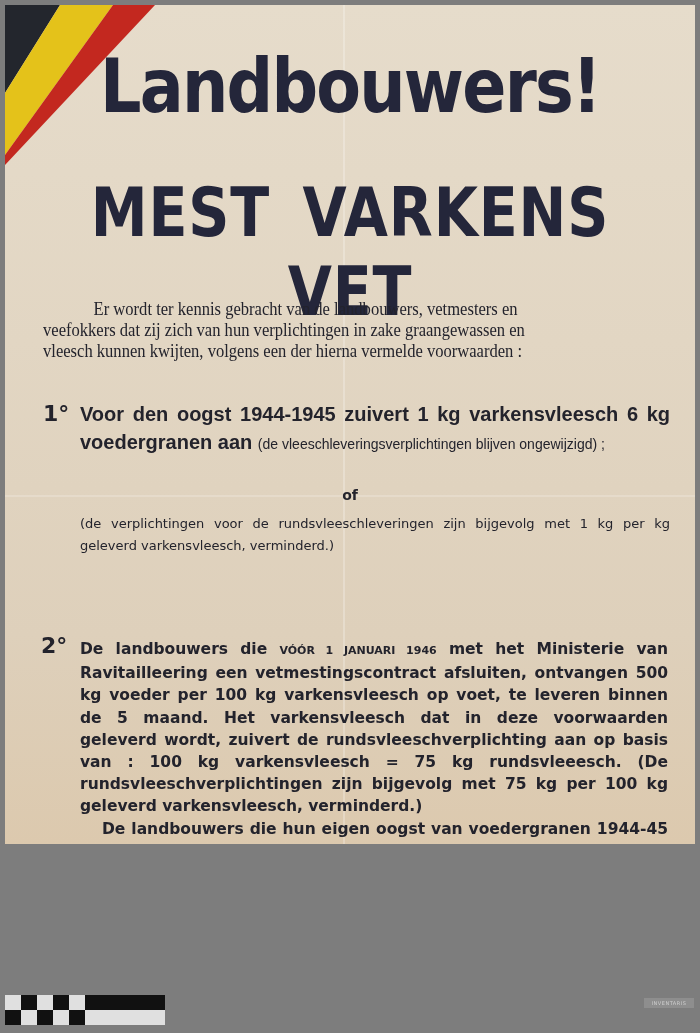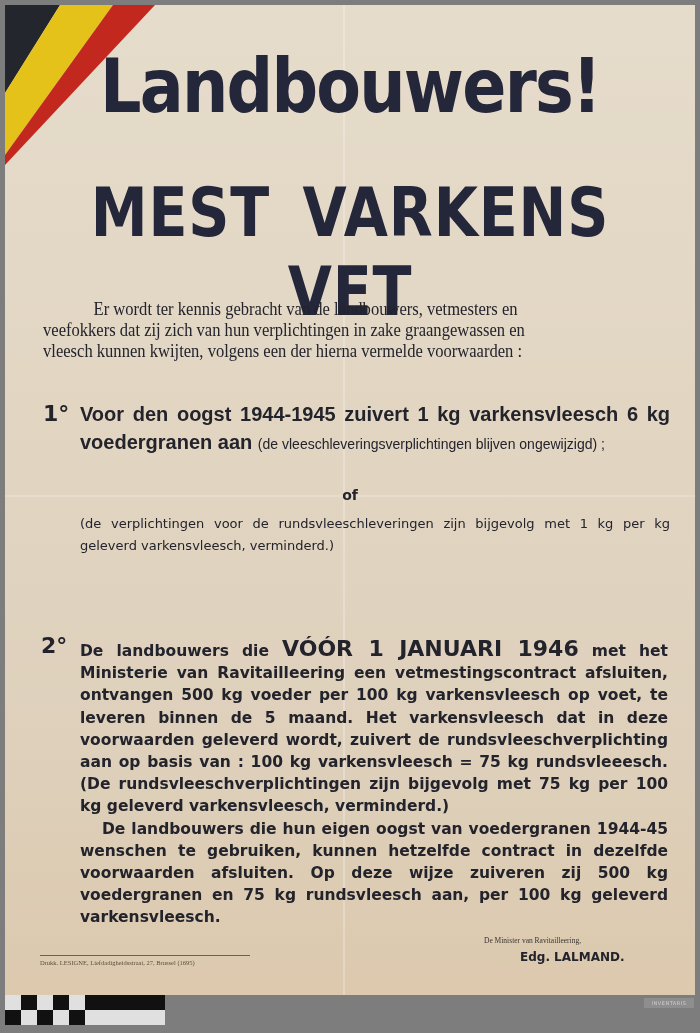--- a/index.html
+++ b/index.html
@@ -2,21 +2,21 @@
 <html><head>
 <meta charset="utf-8">
 <style>
   html, body { margin:0; padding:0; }
   body {
     width:700px; height:1033px; overflow:hidden;
     background:#7d7d7d; position:relative;
     font-family:"DejaVu Sans", sans-serif;
   }
   .poster {
-    position:absolute; left:5px; top:5px; width:690px; height:990px;
+    position:absolute; left:5px; top:5px; width:690px; height:839px;
     background:linear-gradient(180deg,#e6dccb 0%,#e2d6c3 40%,#ded0bb 75%,#dcc9ae 100%);
     overflow:hidden; color:#23232c;
   }
   .fold-v { position:absolute; left:338px; top:0; width:2px; height:100%; background:rgba(255,255,255,0.25); }
   .fold-h { position:absolute; left:0; top:490px; width:100%; height:2px; background:rgba(255,255,255,0.2); }
   .flag { position:absolute; left:0; top:0; width:160px; height:160px; }
   .title1 {
     position:absolute; left:0; width:690px; top:38px; text-align:center;
     font-family:"DejaVu Sans", sans-serif; font-weight:bold;
     font-size:74px; letter-spacing:-2px; color:#24263a;
@@ -57,21 +57,21 @@
   .sec1b .note {
     font-size:13px; font-weight:normal; line-height:22px; margin-top:2px;
   }
   .sec2 {
     position:absolute; left:75px; top:633px; width:588px;
     font-family:"DejaVu Sans", sans-serif; font-size:15.5px; line-height:22.2px;
     text-align:justify; font-weight:600;
   }
   .sec2 p { margin:0; }
   .sec2 .indent2 { text-indent:22px; }
-  .sec2 b { font-weight:bold; font-size:22px; }
+  .sec2 b { font-weight:bold; font-size:11px; }
   .printer-line { position:absolute; left:35px; top:950px; width:210px; height:1px; background:#6a6050; }
   .printer {
     position:absolute; left:35px; top:954px; font-family:"Liberation Serif", serif;
     font-size:6.5px; color:#5a5040; white-space:nowrap;
   }
   .minister-title {
     position:absolute; left:479px; top:931px; font-family:"Liberation Serif", serif; font-size:7.5px; color:#3a3530;
   }
   .minister-name {
     position:absolute; left:515px; top:945px; font-family:"DejaVu Sans", sans-serif; font-weight:bold; font-size:12px;

